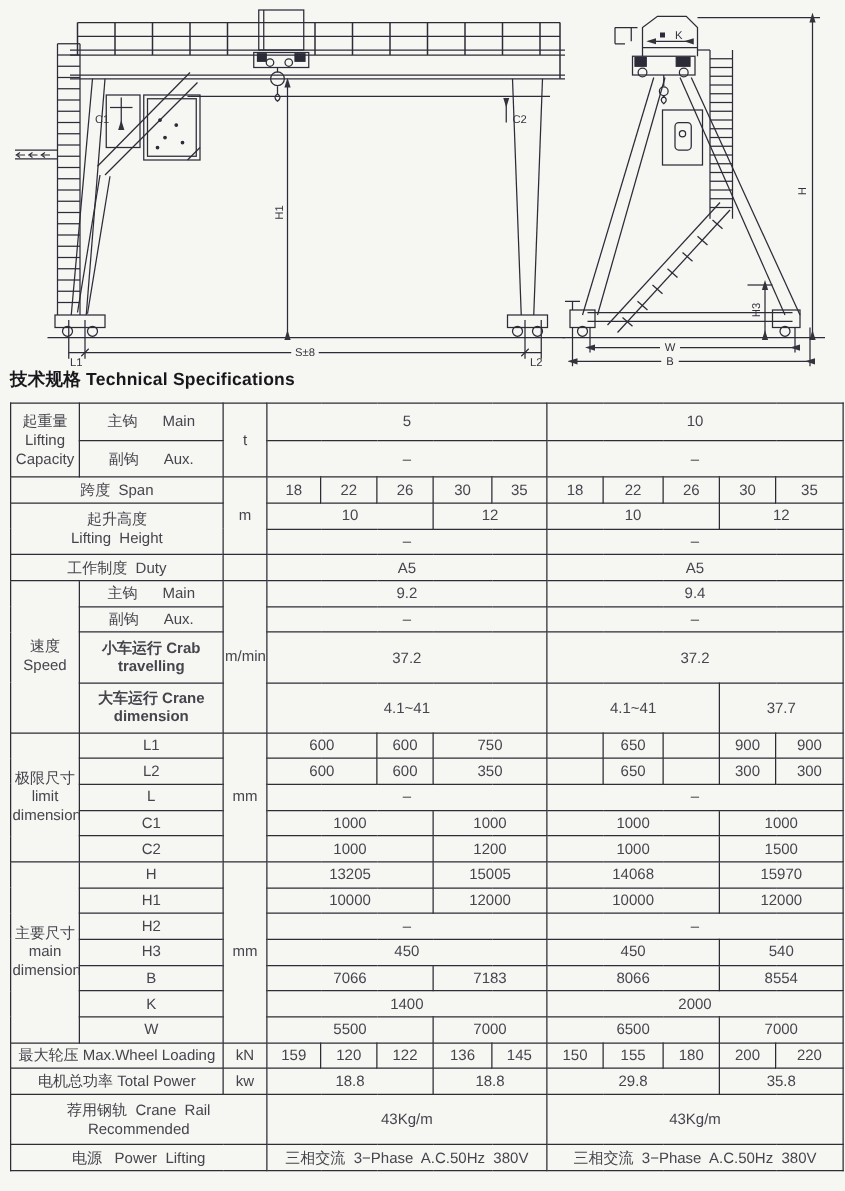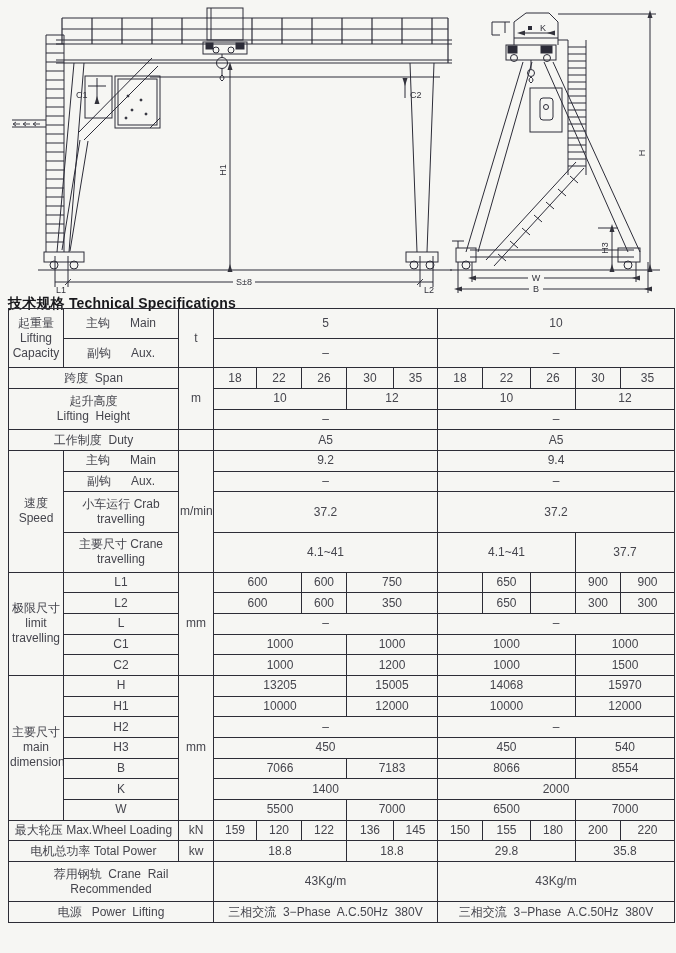--- a/index.html
+++ b/index.html
@@ -11,40 +11,40 @@
     position:relative;
     overflow:hidden;
   }
   .page{position:absolute;inset:0;background:#f6f6f3;}
   .drawing-wrap{position:absolute;left:0;top:0;width:676px;height:296px;}
   .section-title{
     position:absolute;left:8px;top:295px;width:660px;height:24px;
     font-size:14px;font-weight:bold;color:#18181c;
     letter-spacing:0.2px;
   }
-  .table-wrap{position:absolute;left:8px;top:308px;width:666px;height:615px;}
+  .table-wrap{position:absolute;left:8px;top:322px;width:666px;height:615px;}
   table.spec{
     border-collapse:collapse;table-layout:fixed;
     width:666px;height:615px;
   }
   table.spec td{
     border:1px solid #2d2d36;
     text-align:center;vertical-align:middle;
     font-size:12px;color:#45454d;
     padding:0 1px;
     white-space:pre-wrap;
     overflow:hidden;
     line-height:1.25;
   }
   td.cat{font-size:9.5px;line-height:1.45;color:#3e3e46;}
   td.sub{font-size:11px;}
   td.lab{font-size:11.5px;}
   td.unit{font-size:11px;}
   td.small{font-size:9.5px;}
-  td.tiny{font-size:10px;}
+  td.tiny{font-size:10px;font-weight:bold;}
   svg text{
     font-family:"Liberation Sans", sans-serif;
     fill:#33333c;
   }
   .dim{font-size:9px;}
 </style>
 </head>
 <body>
 
 <div class="page">
@@ -384,29 +384,29 @@
             <td class="sub">副钩      Aux.</td>
             <td colspan="5">–</td>
             <td colspan="5">–</td>
           </tr>
           <tr>
             <td class="tiny">小车运行 Crab travelling</td>
             <td colspan="5">37.2</td>
             <td colspan="5">37.2</td>
           </tr>
           <tr>
-            <td class="tiny">主要尺寸 Crane travelling</td>
+            <td class="tiny">大车运行 Crane dimension</td>
             <td colspan="5">4.1~41</td>
             <td colspan="3">4.1~41</td>
             <td colspan="2">37.7</td>
           </tr>
           <tr>
             <td rowspan="5" class="cat">极限尺寸
 limit
-travelling</td>
+dimension</td>
             <td class="sub">L1</td>
             <td rowspan="5" class="unit">mm</td>
             <td colspan="2">600</td>
             <td>600</td>
             <td colspan="2">750</td>
             <td></td>
             <td>650</td>
             <td></td>
             <td>900</td>
             <td>900</td>

